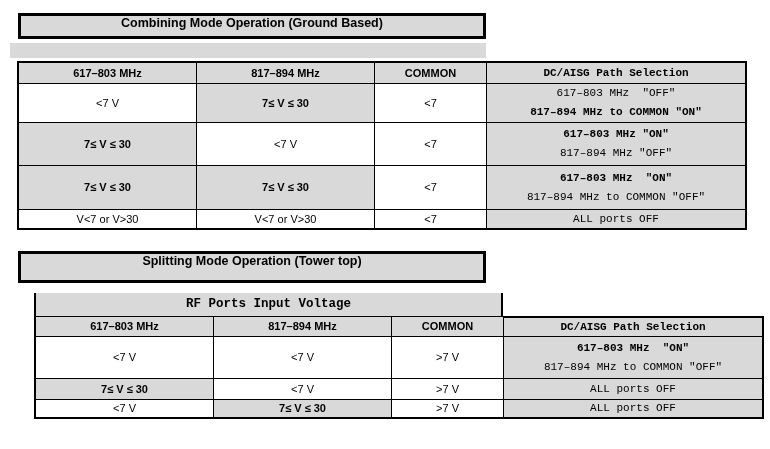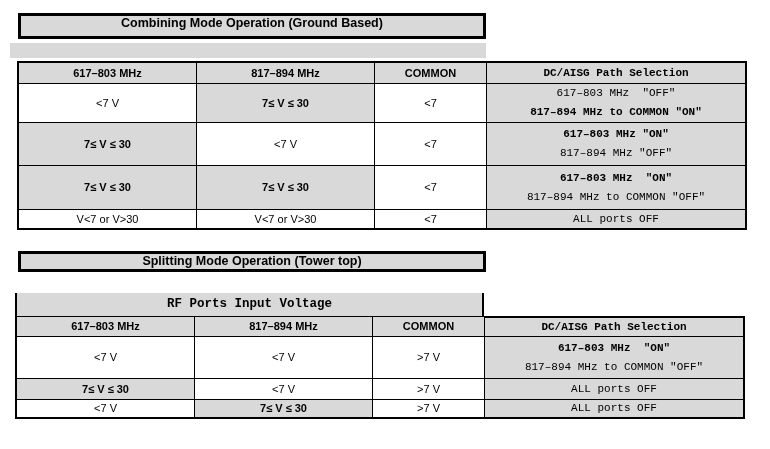--- a/index.html
+++ b/index.html
@@ -135,25 +135,25 @@
         <span>V&lt;7 or V&gt;30</span>
       </div>
     <div class="cell bb2">
         <span>&lt;7</span>
       </div>
     <div class="cell shaded br2 bb2">
       <span class="pline">ALL ports OFF</span>
     </div>
   </div>
 
-  <div class="title-box" style="left:18px;top:251px;width:468px;height:21px;">
+  <div class="title-box" style="left:18px;top:251px;width:468px;height:32px;">
     <span>Splitting Mode Operation (Tower top)</span>
   </div>
 
-  <div class="grid t2" style="left:15px;top:293px;width:730px;">
+  <div class="grid t2" style="left:34px;top:293px;width:730px;">
 
     <div class="cell shaded bold subtitle span3 bl2 bt0 br2">
       <span>RF Ports Input Voltage</span>
     </div>
     <div class="cell ghost"></div>
 
     <div class="cell shaded bold bl2">
         <span>617–803 MHz</span>
       </div>
     <div class="cell shaded bold">

